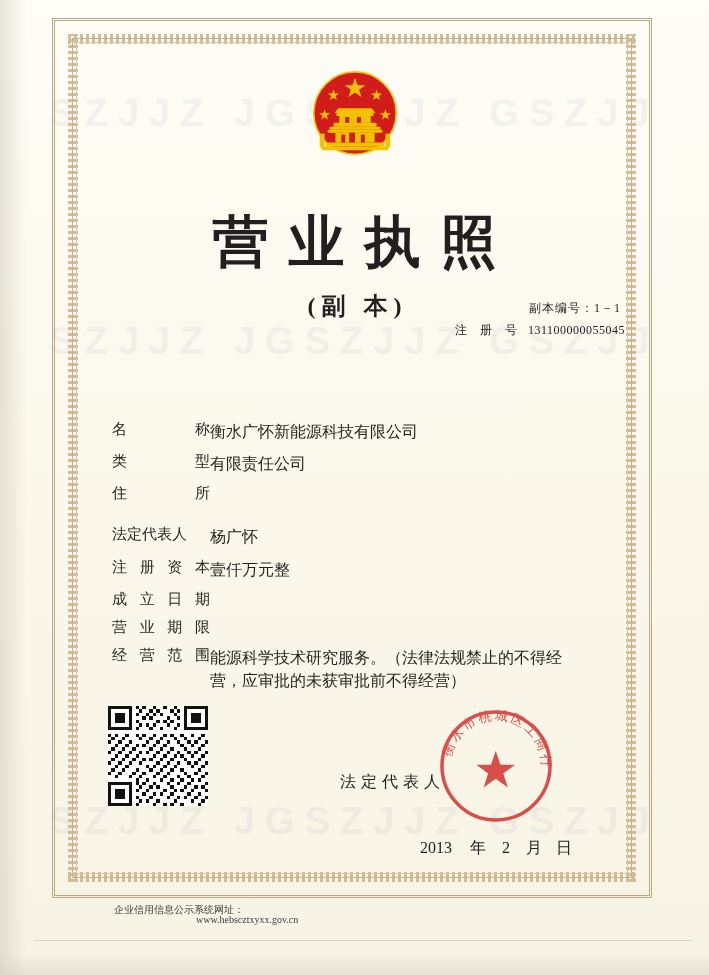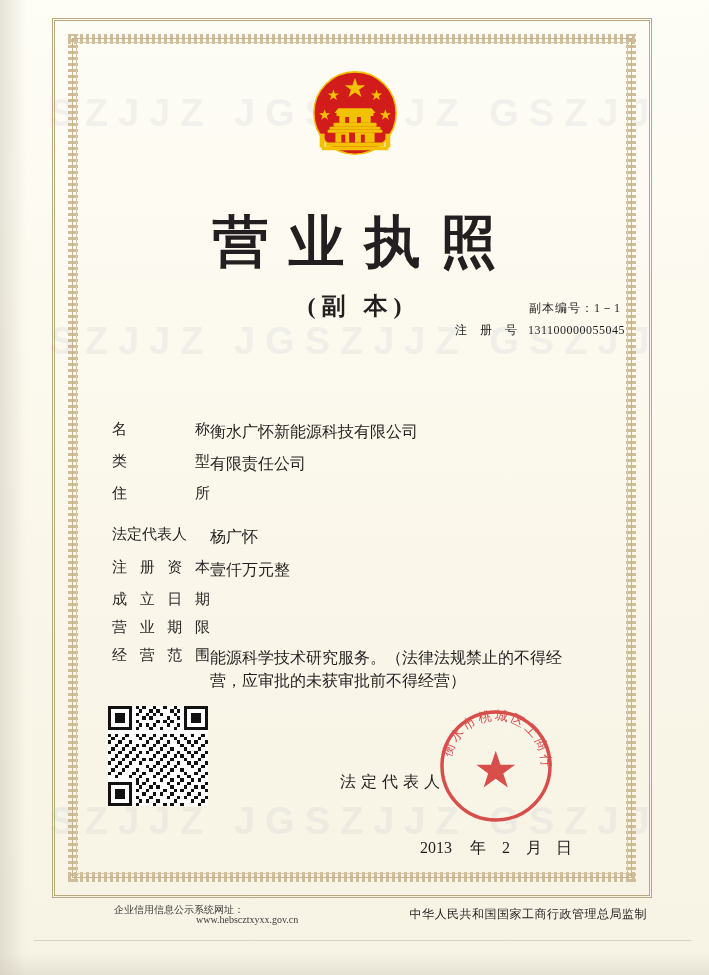--- a/index.html
+++ b/index.html
@@ -612,18 +612,17 @@
       <textPath href="#sealArc" startOffset="6%">衡水市桃城区工商行政管理局</textPath>
     </text>
   </svg>
 
   <div class="date-line">
     <span class="y">2013</span><span class="sep">年</span><span class="m">2</span><span class="sep">月</span><span>日</span>
   </div>
 
   <div class="footer-left">企业信用信息公示系统网址：</div>
   <div class="footer-url">www.hebscztxyxx.gov.cn</div>
-  <div class="footer-right">中华人民共和国国家工商行政管理总局监制</div>
 
   <div class="bottom-rule"></div>
   <div class="edge-shadow"></div>
   <div class="edge-shadow-b"></div>
 </div>
 
 </body></html>

